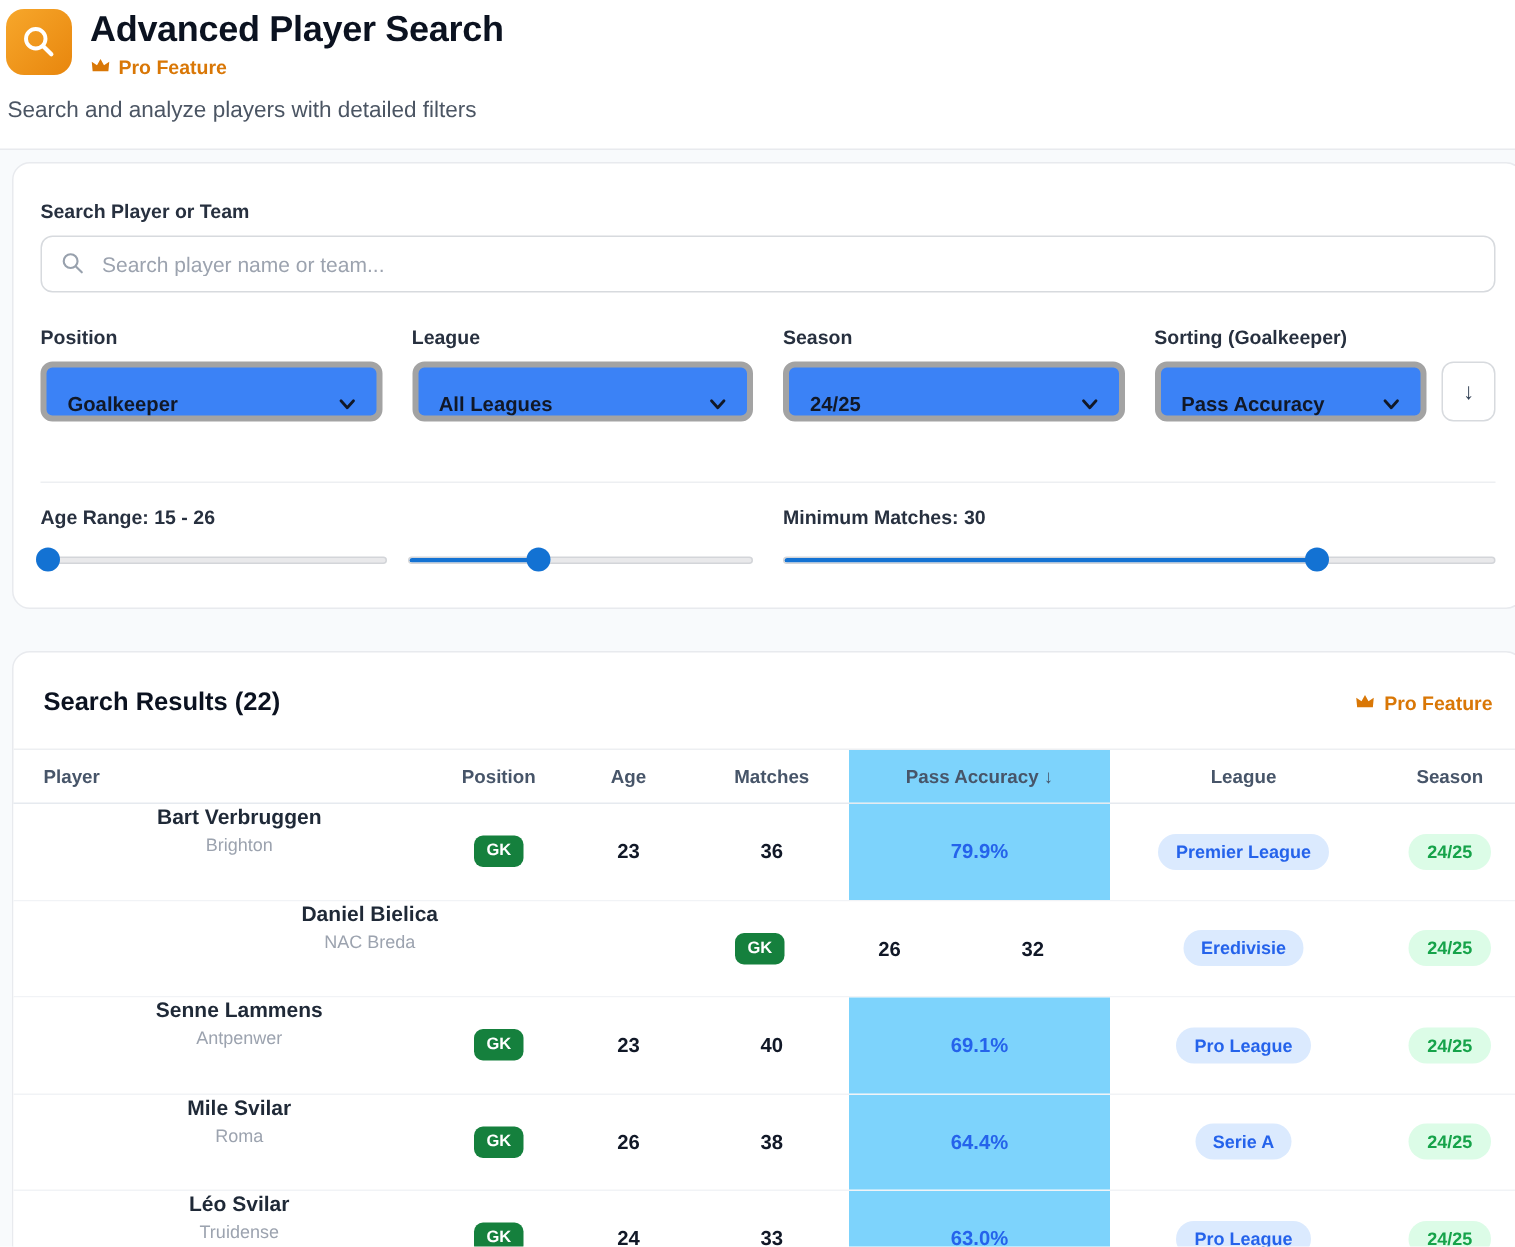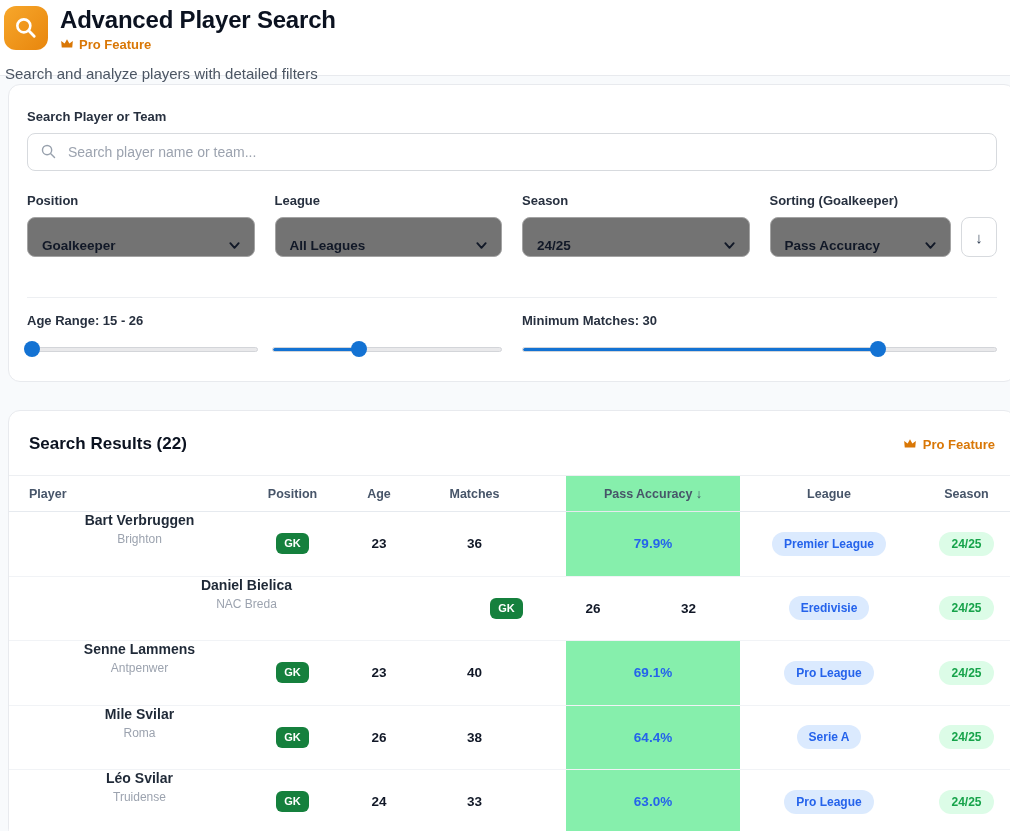--- a/index.html
+++ b/index.html
@@ -5,21 +5,21 @@
   * { box-sizing: border-box; margin: 0; padding: 0; }
   html, body { width: 1010px; height: 831px; overflow: hidden; }
   body {
     font-family: "Liberation Sans", sans-serif;
     background: #f8fafc;
     color: #0f172a;
     position: relative;
   }
 
   
-  .page-header { background: #ffffff; height: 76px; border-bottom: 1px solid #e8eaee; padding-top: 6px; }
+  .page-header { background: #ffffff; height: 100px; border-bottom: 1px solid #e8eaee; padding-top: 6px; }
   .header-top { display: flex; align-items: flex-start; padding-left: 4px; }
   .app-icon {
     width: 44px; height: 44px; border-radius: 12px; flex: 0 0 44px;
     background: linear-gradient(135deg, #f7a72b 0%, #e8860d 100%);
     display: flex; align-items: center; justify-content: center;
   }
   .header-titles { margin-left: 12px; }
   .page-title { font-size: 24px; font-weight: 700; color: #0b1220; letter-spacing: -0.2px; line-height: 1.15; }
   .pro-line { display: flex; align-items: center; gap: 5px; margin-top: 3px; color: #d97706; font-size: 13px; font-weight: 600; }
   .page-subtitle { padding: 13px 0 0 5px; font-size: 15px; color: #4b5563; }
@@ -39,21 +39,21 @@
     width: 100%; height: 38px; border: 1px solid #d7dade; border-radius: 8px;
     padding: 0 12px 0 40px; font-size: 14px; color: #111827; outline: none;
     font-family: "Liberation Sans", sans-serif; background: #fff;
   }
   .search-wrap input::placeholder { color: #9ca3af; }
   .search-wrap .in-icon { position: absolute; left: 13px; top: 10px; }
 
   
   .filters-grid { display: grid; grid-template-columns: repeat(4, 1fr); gap: 20px; margin-top: 22px; }
   .select-box {
-    height: 40px; border: 1px solid #a3a3a3; border-radius: 8px; background: #737373;
+    height: 40px; border: 4px solid #a3a3a3; border-radius: 8px; background: #3b82f6;
     display: flex; align-items: center; justify-content: space-between;
     padding: 16px 13px 0 14px; font-size: 13.5px; font-weight: 600; color: #111827; cursor: pointer;
   }
   .sort-row { display: flex; gap: 10px; }
   .sort-row .select-box { flex: 1; }
   .sort-btn {
     width: 36px; height: 40px; border: 1px solid #d7dade; border-radius: 8px; background: #fff;
     display: flex; align-items: center; justify-content: center;
     font-size: 15px; color: #334155; cursor: pointer; font-family: "Liberation Sans", sans-serif;
   }
@@ -79,21 +79,21 @@
   .results-title { font-size: 17px; font-weight: 700; color: #0b1220; }
   .pro-badge { display: flex; align-items: center; gap: 6px; color: #d97706; font-size: 13px; font-weight: 600; }
 
   .thead { display: flex; align-items: stretch; height: 36px; border-bottom: 1px solid #e6eaef;
     font-size: 12.5px; font-weight: 600; color: #475569; }
   .thead > div, .trow > div { display: flex; align-items: center; justify-content: center; }
   .col-player  { flex: 1; justify-content: flex-start !important; padding-left: 20px; }
   .col-pos     { width: 85px; }
   .col-age     { width: 88px; }
   .col-matches { width: 103px; }
-  .col-pass    { width: 174px; background: #86efac; margin-left: 40px; }
+  .col-pass    { width: 174px; background: #7dd3fc; }
   .col-league  { width: 178px; }
   .col-season  { width: 97px; }
 
   .trow { display: flex; height: 64.5px; border-bottom: 1px solid #f1f3f6; background: #fff; cursor: pointer; }
   .player-cell { display: flex; flex-direction: column; justify-content: center; gap: 4px; }
   .p-name { font-size: 14px; font-weight: 700; color: #1f2937; }
   .p-team { font-size: 12px; color: #9ca3af; }
   .pos-badge { background: #15803d; color: #fff; font-size: 11px; font-weight: 700;
     padding: 5px 8px; border-radius: 6px; line-height: 1; }
   .num { font-size: 13.5px; font-weight: 600; color: #111827; }

